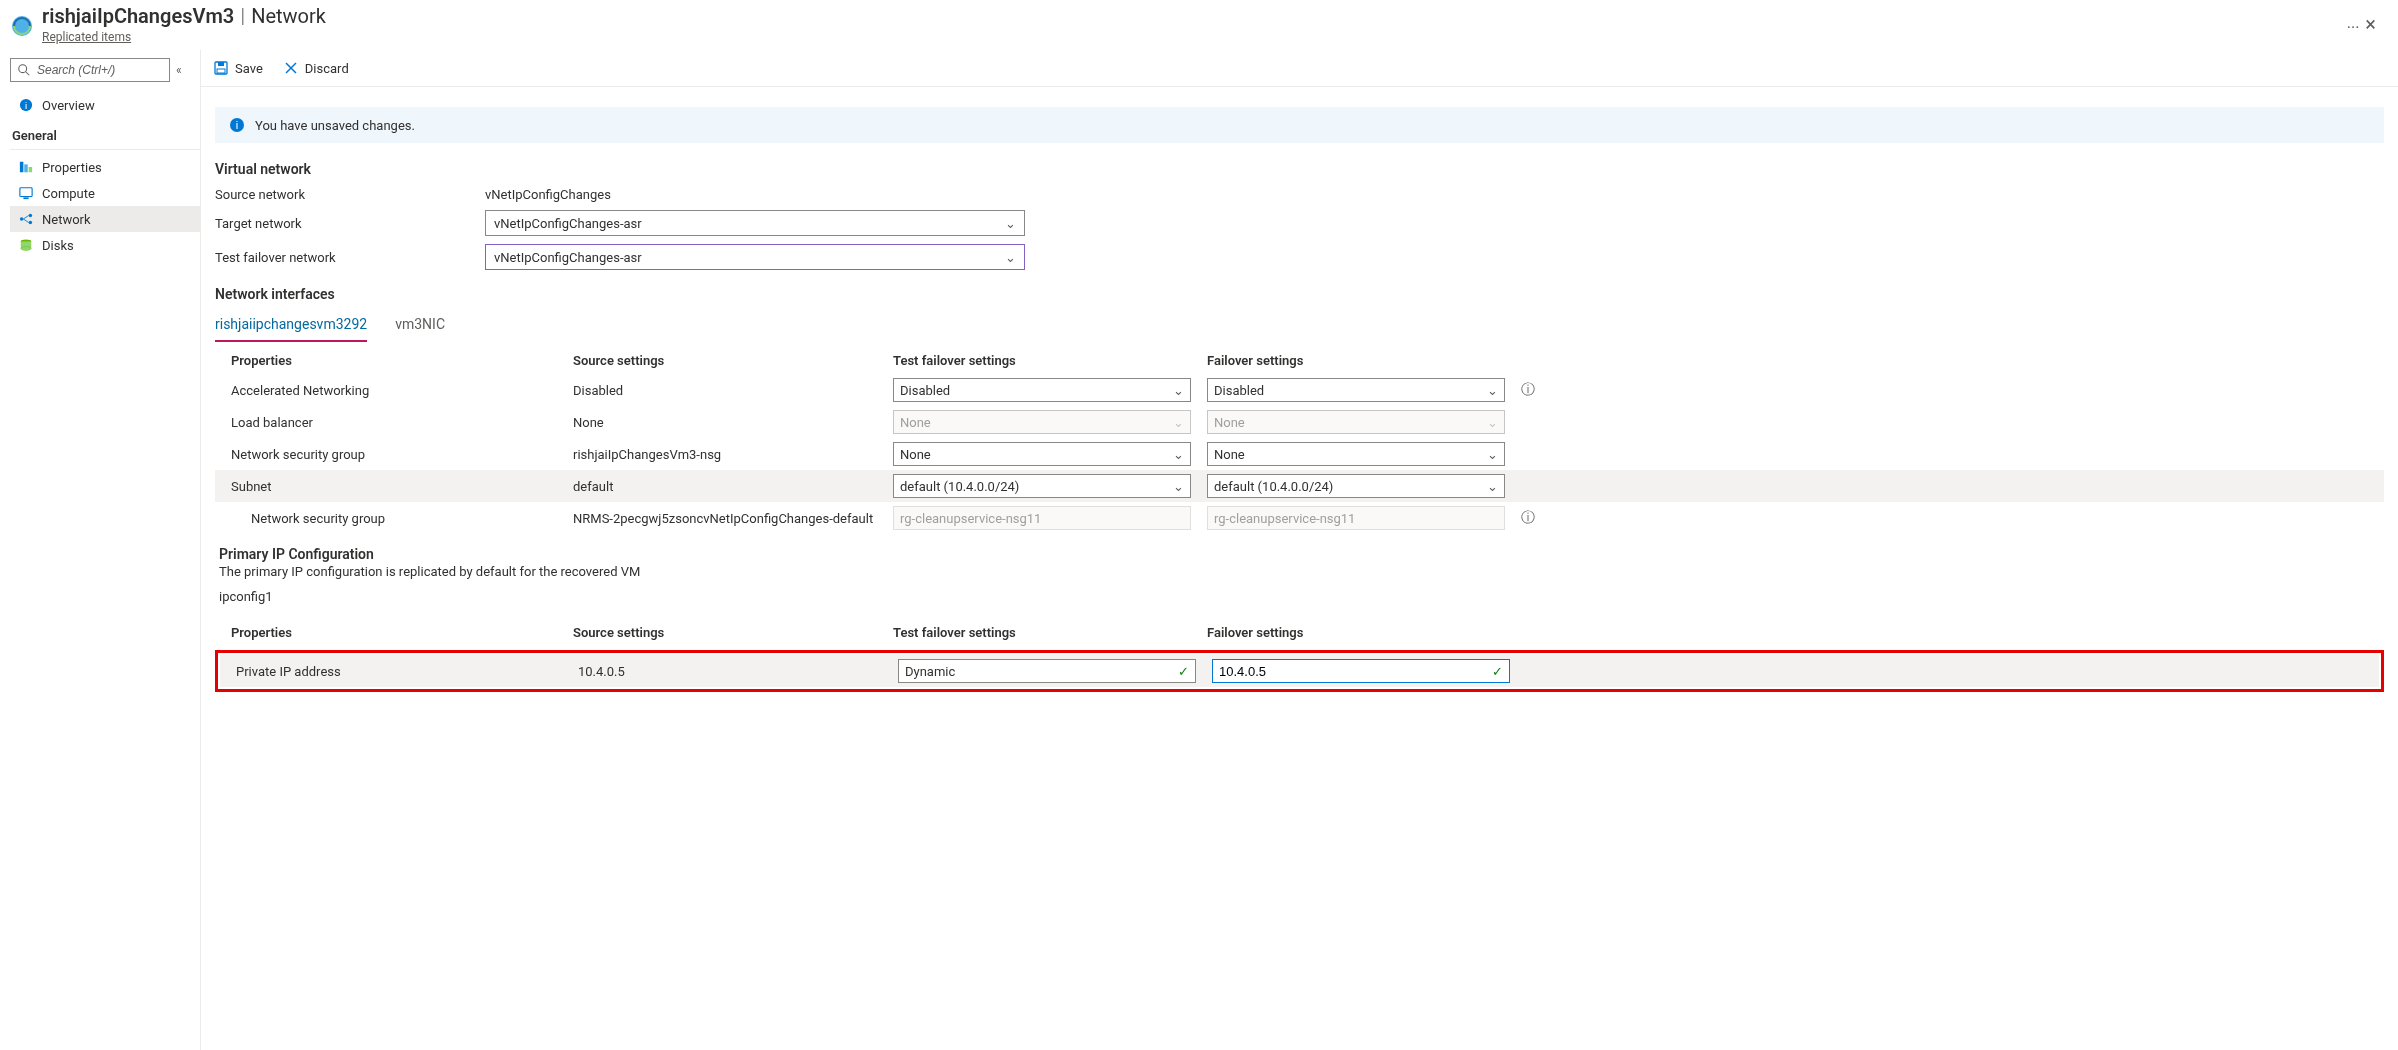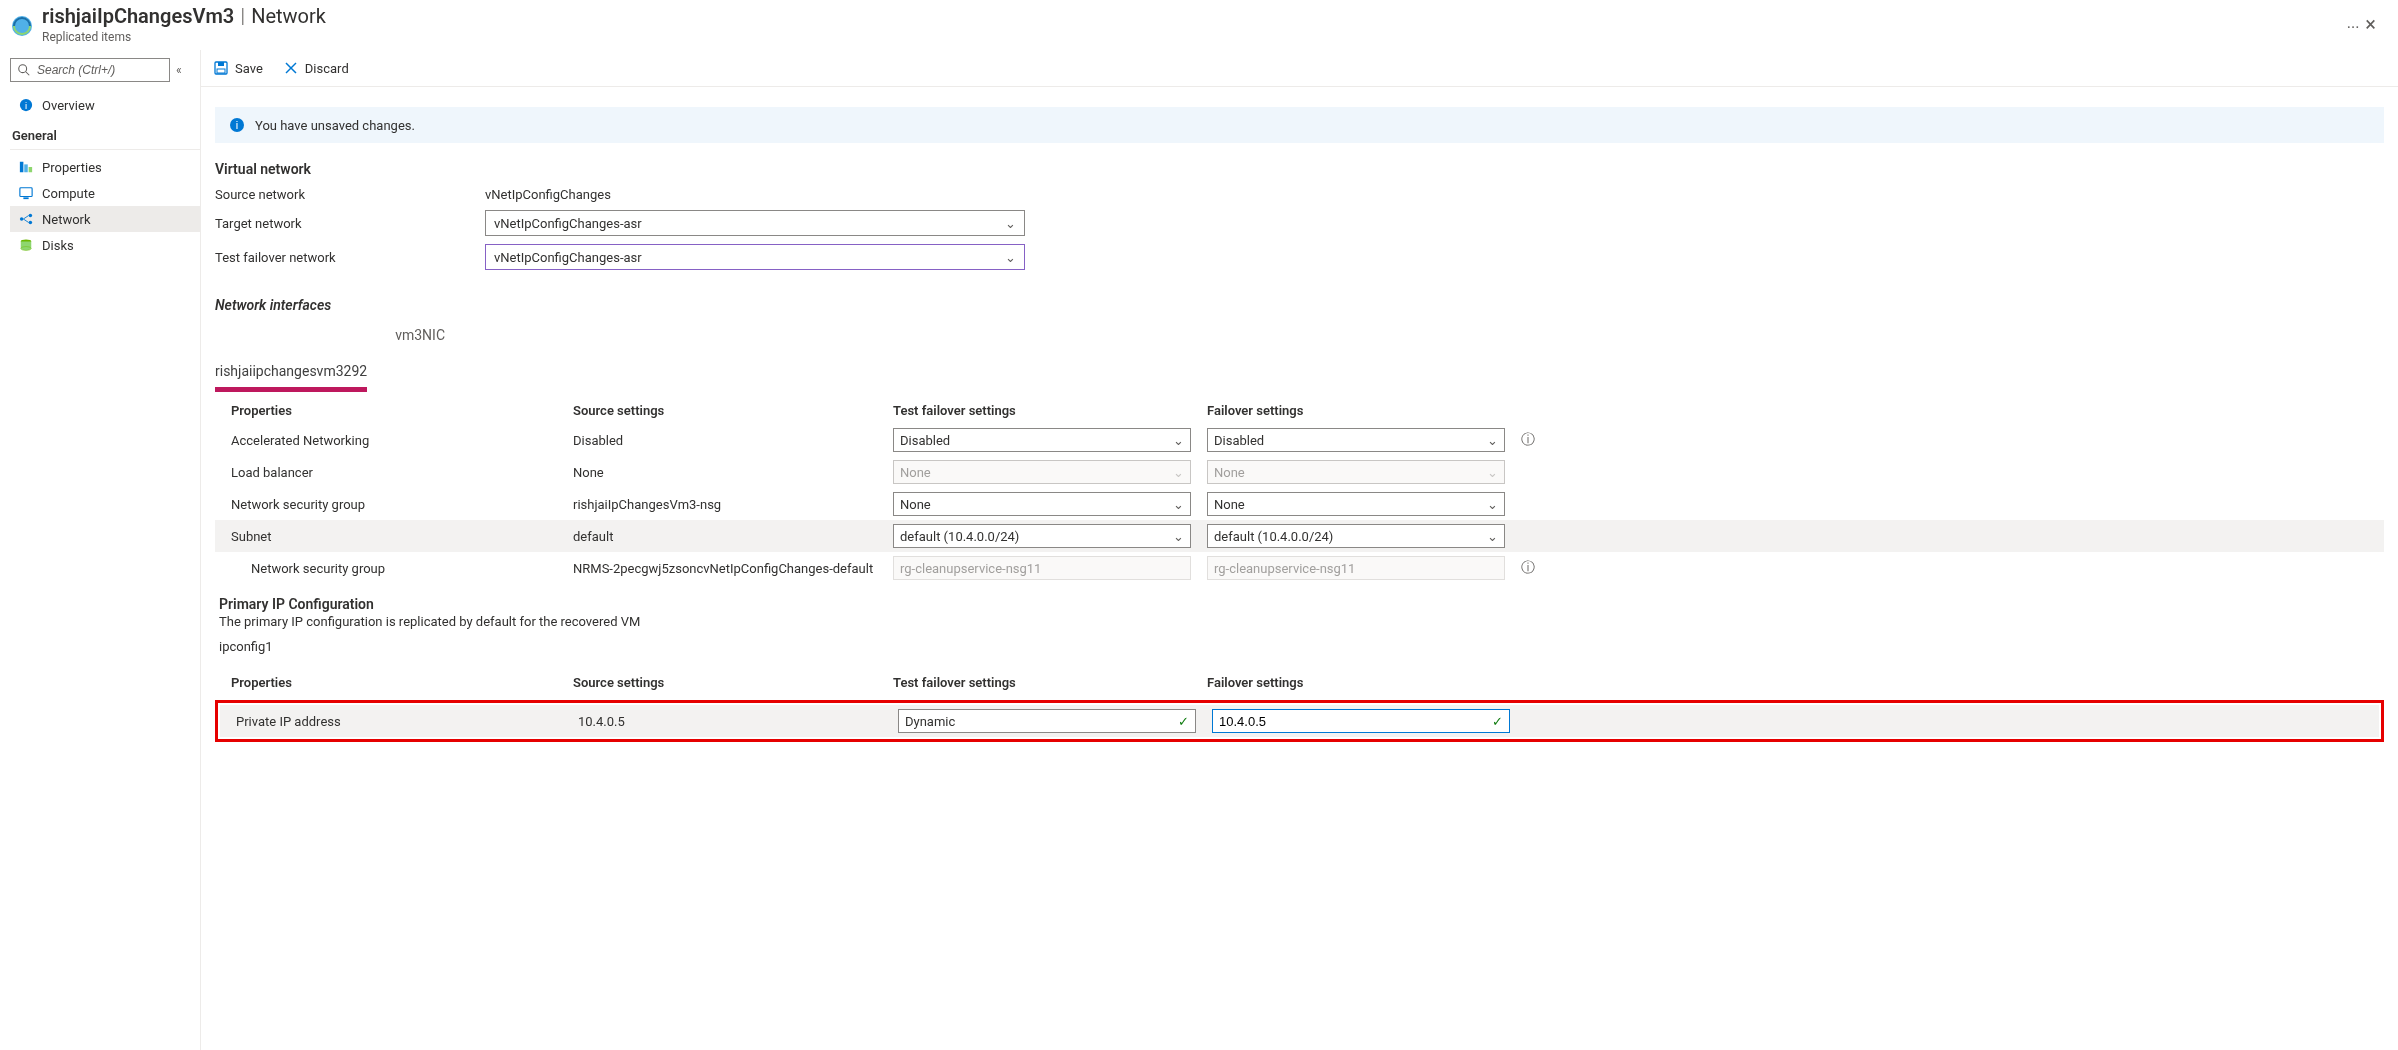--- a/index.html
+++ b/index.html
@@ -4,21 +4,21 @@
 <style>
   * { box-sizing: border-box; margin: 0; padding: 0; }
   body { font-family: "Segoe UI", -apple-system, BlinkMacSystemFont, Roboto, Arial, sans-serif; font-size: 13px; color: #323130; background: #fff; }
   .page { display: flex; flex-direction: column; height: 100vh; }
   
   .header { display: flex; align-items: center; padding: 4px 16px 6px 10px; border-bottom: 0; }
   .header-icon { width: 24px; height: 24px; margin-right: 8px; margin-top: 4px; flex-shrink: 0; }
   .header-titles { flex: 1; }
   .header-title { font-size: 20px; font-weight: 600; }
   .header-title .sep { color: #8a8886; font-weight: 400; padding: 0 6px; }
-  .header-sub { font-size: 12px; color: #605e5c; margin-top: 2px; }
+  .header-sub { font-size: 12px; color: #605e5c; margin-top: 2px; text-decoration: underline; }
   .header-ellipsis { color: #605e5c; font-size: 16px; margin-left: 10px; padding-top: 6px; cursor: pointer; }
   .header-close { margin-left: auto; font-size: 20px; color: #605e5c; cursor: pointer; padding: 2px 6px; }
   
   .body { display: flex; flex: 1; overflow: hidden; }
   .sidebar { width: 200px; flex-shrink: 0; padding: 8px 0 0 10px; }
   .searchwrap { display: flex; align-items: center; gap: 6px; padding-right: 6px; }
   .searchbox { display: flex; align-items: center; border: 1px solid #8a8886; height: 24px; width: 160px; padding: 0 6px; }
   .searchbox svg { flex-shrink: 0; }
   .searchbox input { border: none; outline: none; font-size: 12px; margin-left: 6px; width: 100%; color: #605e5c; }
   .searchbox input::placeholder { color: #605e5c; font-style: italic; }
@@ -39,21 +39,21 @@
   .infobar-icon { width: 16px; height: 16px; }
   .section-title { font-weight: 600; font-size: 14px; margin: 6px 0 10px 0; }
   .kv-row { display: flex; align-items: center; font-size: 13px; margin-bottom: 8px; }
   .kv-label { width: 270px; color: #323130; }
   .kv-value { }
   .select { display: flex; align-items: center; justify-content: space-between; border: 1px solid #8a8886; height: 26px; width: 540px; padding: 0 8px; font-size: 13px; cursor: pointer; background:#fff; }
   .select.active-purple { border-color: #8661c5; box-shadow: 0 0 0 0 #8661c5 inset; }
   .select .chev { color: #605e5c; }
   .tabs { display: flex; gap: 28px; border-bottom: none; margin: 6px 0 4px 0; }
   .tab { padding: 4px 0 8px 0; font-size: 14px; color: #605e5c; cursor: pointer; }
-  .tab.active { color: #404040; border-bottom: 5px solid #be185d; margin-top: 36px; }
+  .tab.active { color: #0369a1; border-bottom: 2px solid #be185d; }
   .subheading { font-weight: 600; font-size: 14px; margin: 18px 0 8px 4px; }
   
   .grid { width: 100%; }
   .grow { display: grid; grid-template-columns: 350px 320px 314px 314px 20px; align-items: center; min-height: 28px; }
   .grow.header-row { font-weight: 600; font-size: 13px; padding: 2px 0; }
   .gcell { padding: 4px 8px; font-size: 13px; }
   .gcell.prop { padding-left: 16px; }
   .gcell.prop.indent { padding-left: 36px; }
   .grow.striped { background: #f3f2f1; }
   .cell-select { display:flex; align-items:center; justify-content:space-between; border:1px solid #8a8886; height:24px; padding:0 6px; background:#fff; cursor:pointer; font-size:13px; }
@@ -208,21 +208,21 @@
           </div>
         </div>
         <div class="kv-row">
           <div class="kv-label">Test failover network</div>
           <div class="select active-purple">
             <span>vNetIpConfigChanges-asr</span>
             <span class="chev">⌄</span>
           </div>
         </div>
 
-        <div class="section-title" style="margin-top:27px;font-style:italic;">Network interfaces</div>
+        <div class="section-title" style="margin-top:16px;">Network interfaces</div>
         <div class="tabs">
           <div class="tab active">rishjaiipchangesvm3292</div>
           <div class="tab">vm3NIC</div>
         </div>
 
 
         <div class="grid">
           <div class="grow header-row">
             <div class="gcell prop">Properties</div>
             <div class="gcell">Source settings</div>

